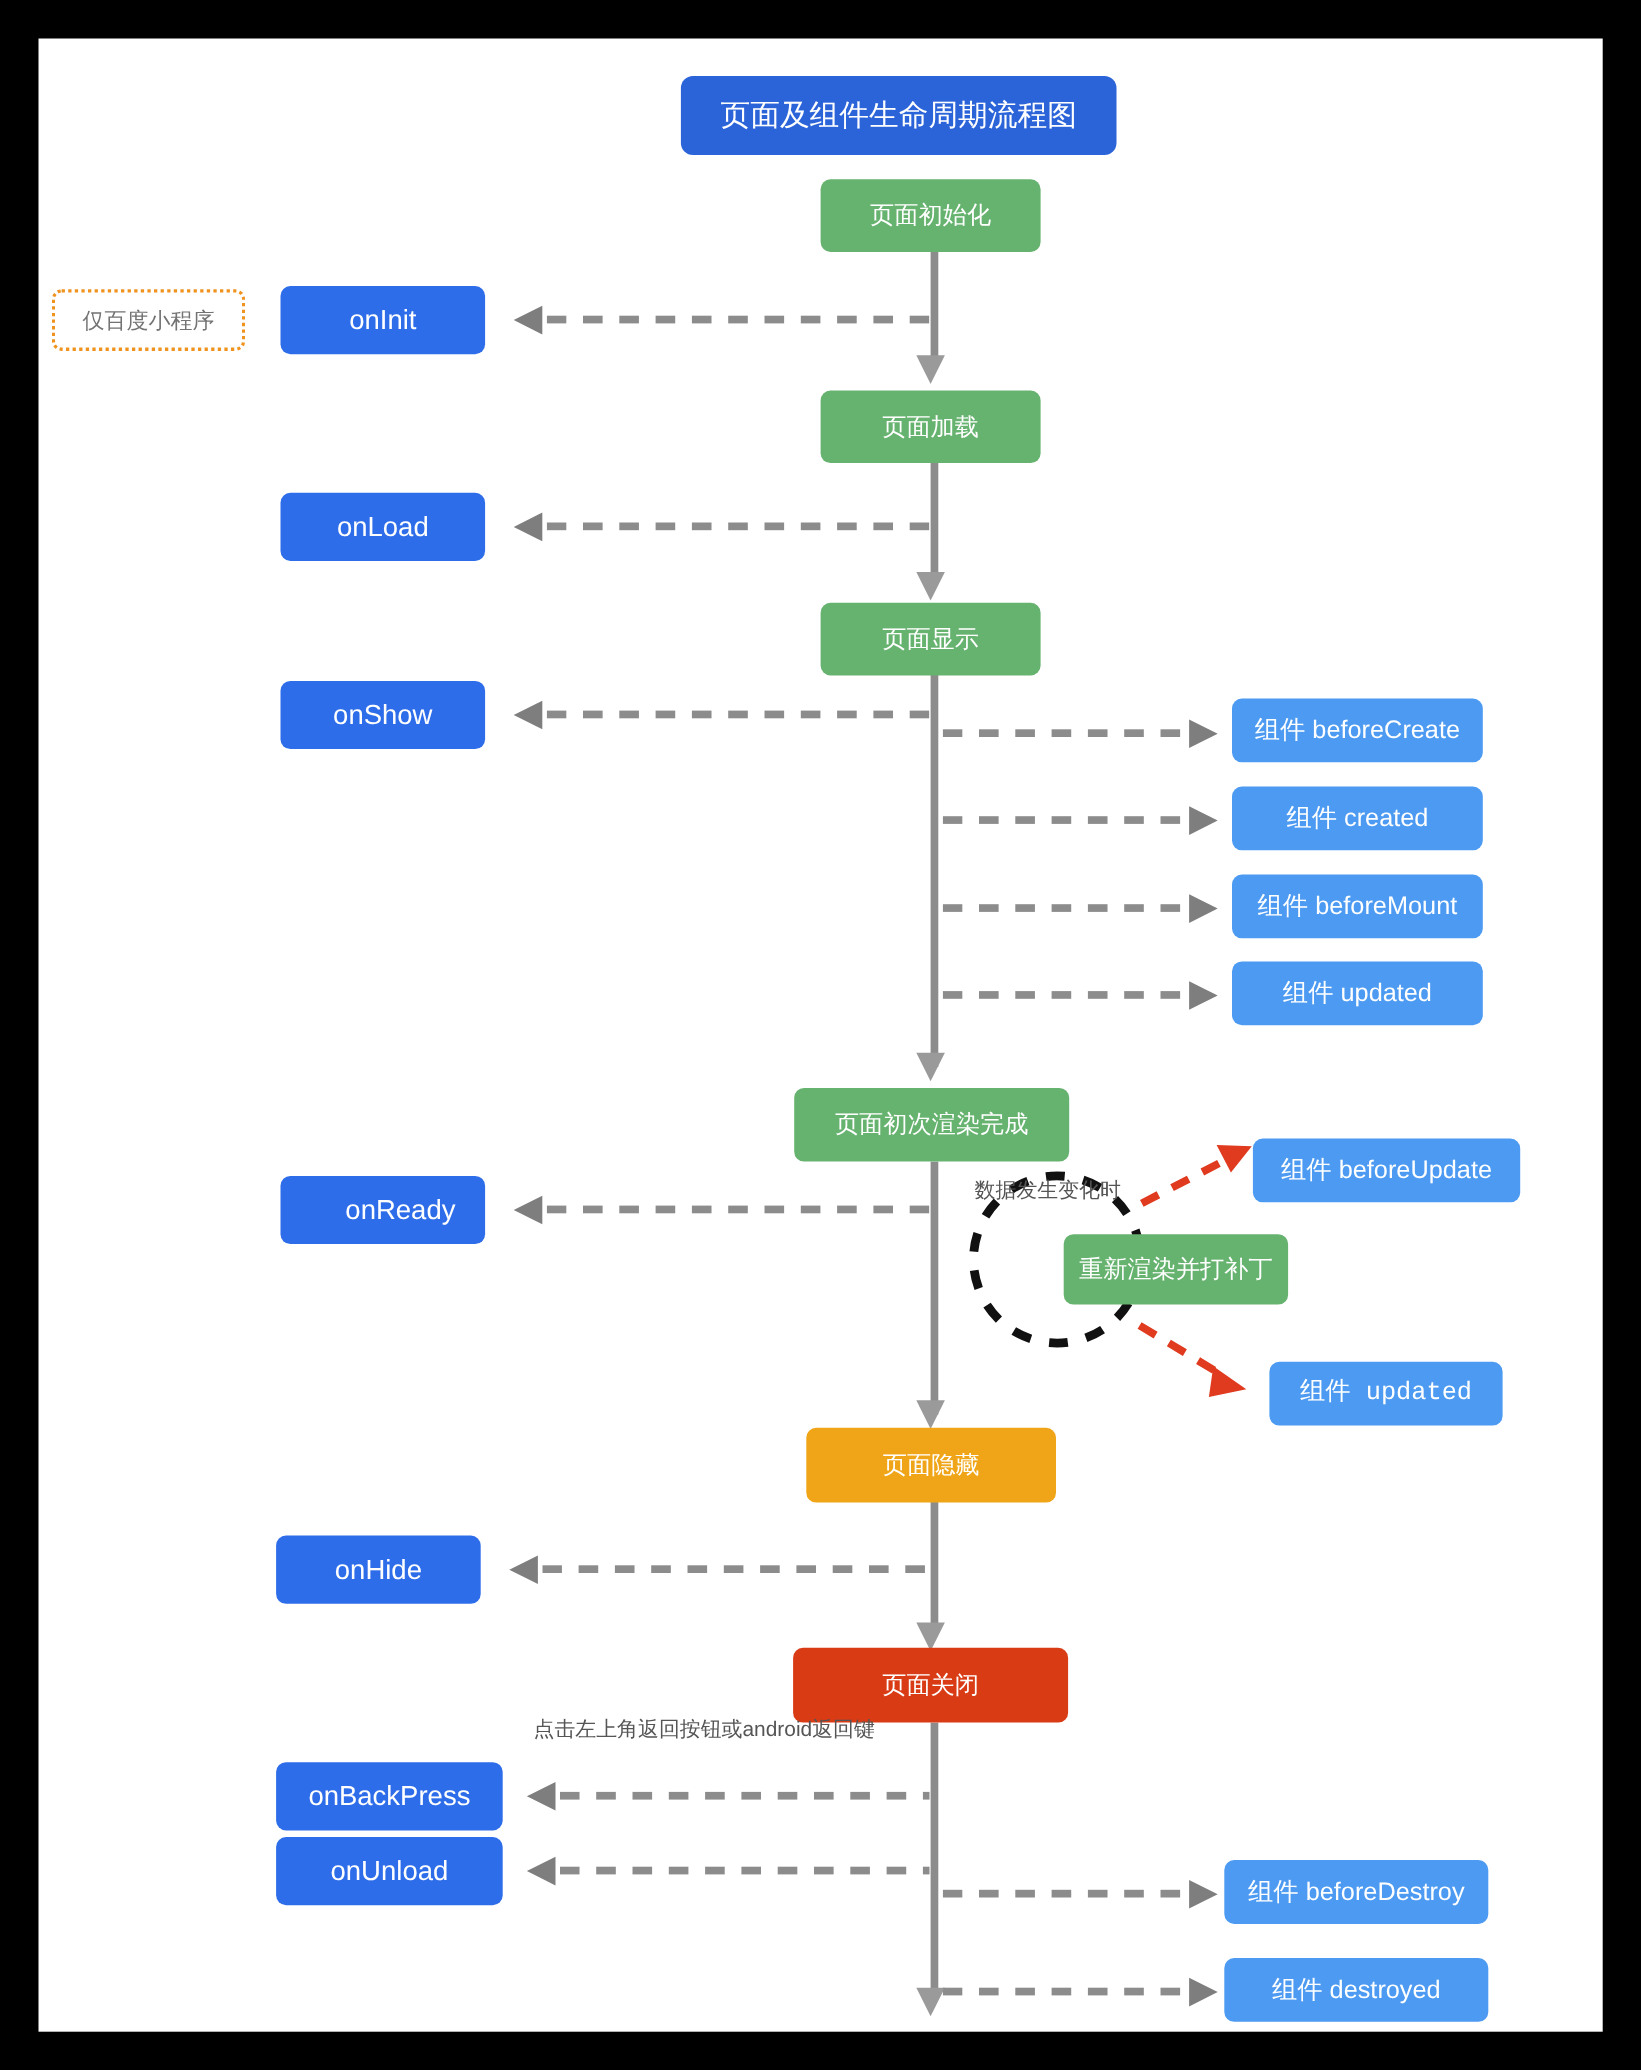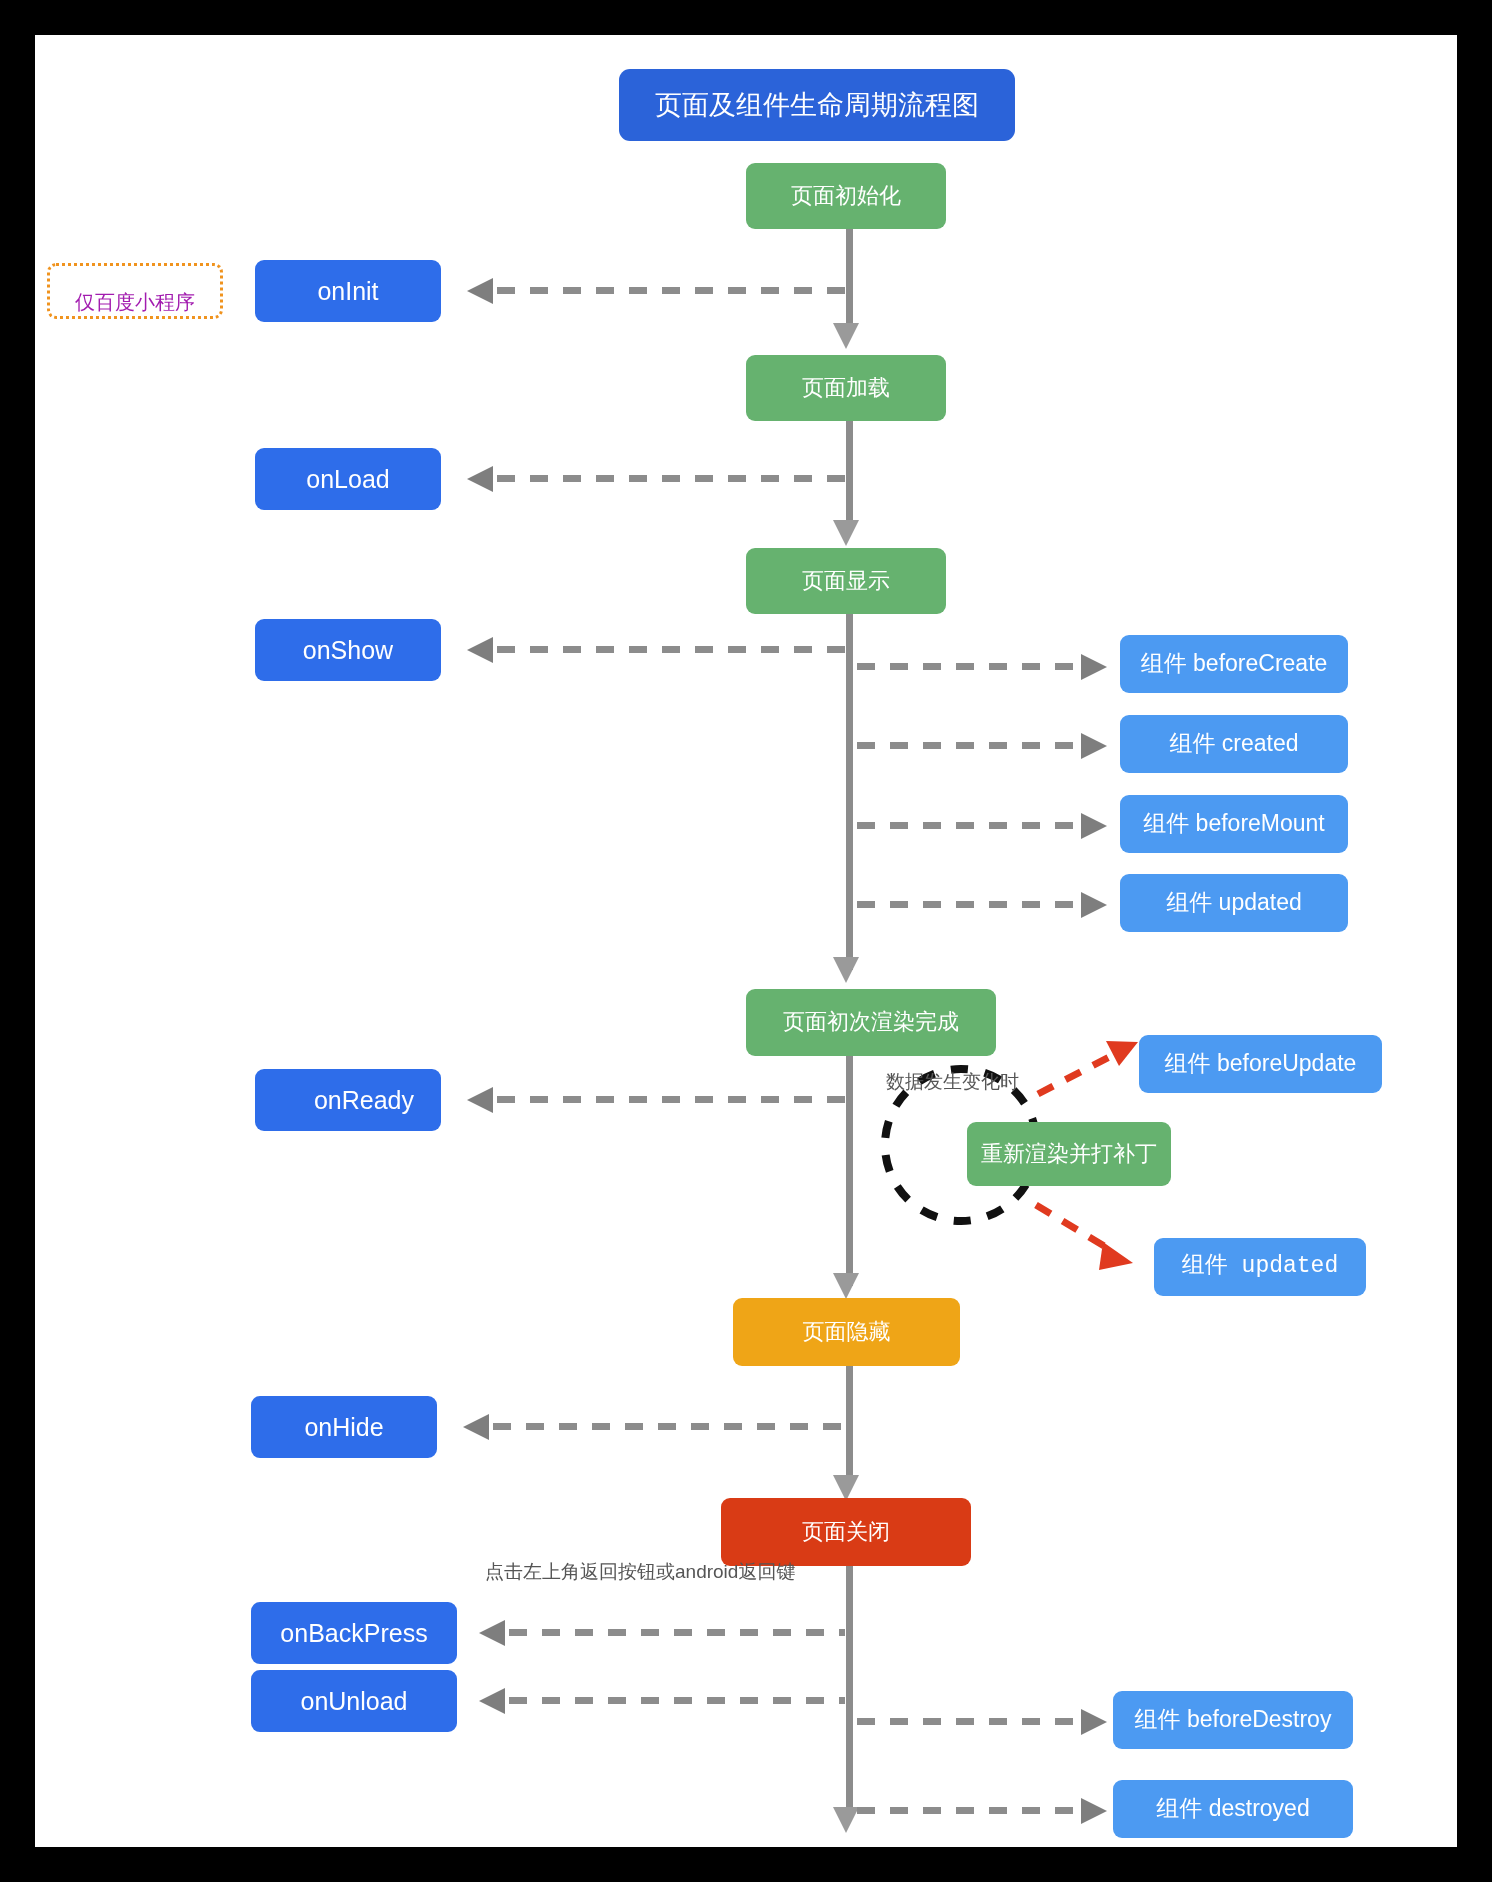--- a/index.html
+++ b/index.html
@@ -62,26 +62,26 @@
     background: #EFA517;
     font-size: 22px;
   }
   .red-node {
     background: #D93B15;
     font-size: 22px;
   }
   .note-box {
     position: absolute;
     display: flex;
-    align-items: flex-end;
+    align-items: center;
     justify-content: center;
     border: 3px dotted #F0931E;
     border-radius: 9px;
     box-sizing: border-box;
-    color: #a21caf;
+    color: #737373;
     font-size: 20px;
     background: transparent;
     white-space: nowrap;
   }
   .edge-label {
     position: absolute;
     color: #555555;
     font-size: 19px;
     white-space: nowrap;
   }
@@ -163,21 +163,21 @@
     </div>
 
     <div class="node green-node" style="left:711px; top:320px; width:200px; height:66px;">
       <span>页面加载</span>
     </div>
 
     <div class="node green-node" style="left:711px; top:513px; width:200px; height:66px;">
       <span>页面显示</span>
     </div>
 
-    <div class="node green-node" style="left:687px; top:954px; width:250px; height:67px;margin-left:24px;">
+    <div class="node green-node" style="left:687px; top:954px; width:250px; height:67px;">
       <span>页面初次渲染完成</span>
     </div>
 
     <div class="node orange-node" style="left:698px; top:1263px; width:227px; height:68px;">
       <span>页面隐藏</span>
     </div>
 
     <div class="node red-node" style="left:686px; top:1463px; width:250px; height:68px;">
       <span>页面关闭</span>
     </div>

